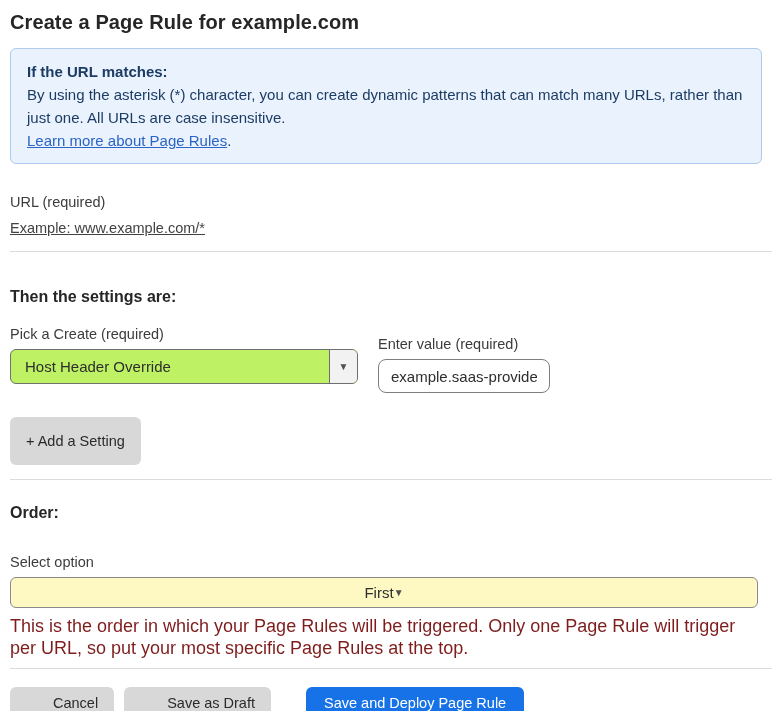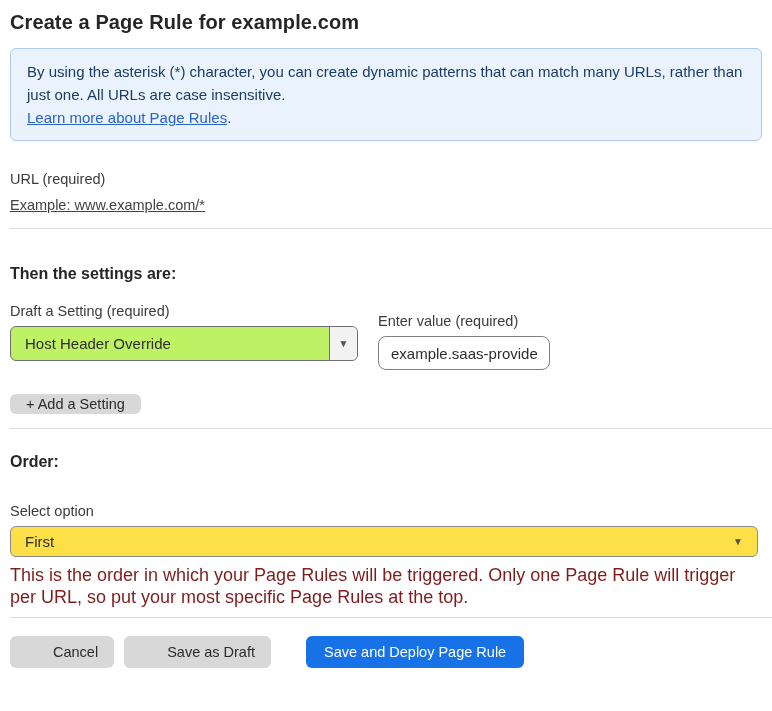--- a/index.html
+++ b/index.html
@@ -51,60 +51,61 @@
   .dropdown .dropdown-arrow-seg{
     width:28px; background:#f2f2f2; border-left:1px solid #6f6f6f;
     display:flex; align-items:center; justify-content:center;
   }
   .caret{font-size:10px; color:#4f4f4f; line-height:1;}
 
   .value-input{width:172px; height:34px; border-radius:8px; padding:0 12px;}
 
   .btn{
     display:inline-flex; align-items:center; justify-content:center;
-    height:20px; padding:0 16px; border:none; border-radius:6px;
+    height:48px; padding:0 16px; border:none; border-radius:6px;
     background:var(--btn-gray); color:#2b2b2b; font-family:"Liberation Sans", sans-serif;
     font-size:14.5px; cursor:pointer;
   }
   .add-setting-btn{margin-top:24px;}
 
   .select{
     margin-top:5px; width:748px; height:31px; border:1px solid #8a8a8a; border-radius:6px;
-    background:#fde047; display:flex; align-items:center; justify-content:space-between;
+    background:#fef9c3; display:flex; align-items:center; justify-content:center;
     padding:0 14px; font-size:15px; color:#2e2e2e; cursor:pointer;
   }
 
   .order-help{margin-top:7px; font-size:18px; line-height:22px; color:#7f1d1d; max-width:752px;}
 
   .footer{display:flex; gap:10px; margin-top:18px;}
   .btn-primary{background:var(--accent); color:#ffffff; padding:0 18px; height:32px;margin-left:25px;}
   .btn-footer{height:32px;padding-left:43px;}
 </style>
 </head>
 <body>
 
 <div class="page">
 
   <h1 class="title">Create a Page Rule for example.com</h1>
 
   <div class="info-box">
+    <div class="info-heading">If the URL matches:</div>
     <div class="info-body">By using the asterisk (*) character, you can create dynamic patterns that can match many URLs, rather than just one. All URLs are case insensitive.</div>
     <div><a>Learn more about Page Rules</a><span>.</span></div>
   </div>
 
   <div class="field-label">URL (required)</div>
   <div class="helper">Example: www.example.com/*</div>
 
   <hr class="divider">
 
   <h2 class="section-heading">Then the settings are:</h2>
 
   <div class="settings-row">
     <div class="settings-col-left">
-      <div class="field-label">Draft a Setting (required)</div>
+      <div class="field-label">Pick a Create (required)</div>
       <div class="dropdown">
         <div class="dropdown-value">Host Header Override</div>
         <div class="dropdown-arrow-seg">
           <span class="caret">▼</span>
         </div>
       </div>
     </div>
     <div class="settings-col-right">
       <div class="field-label">Enter value (required)</div>
       <input class="text-input value-input" type="text" value="example.saas-provider.com" style="">

